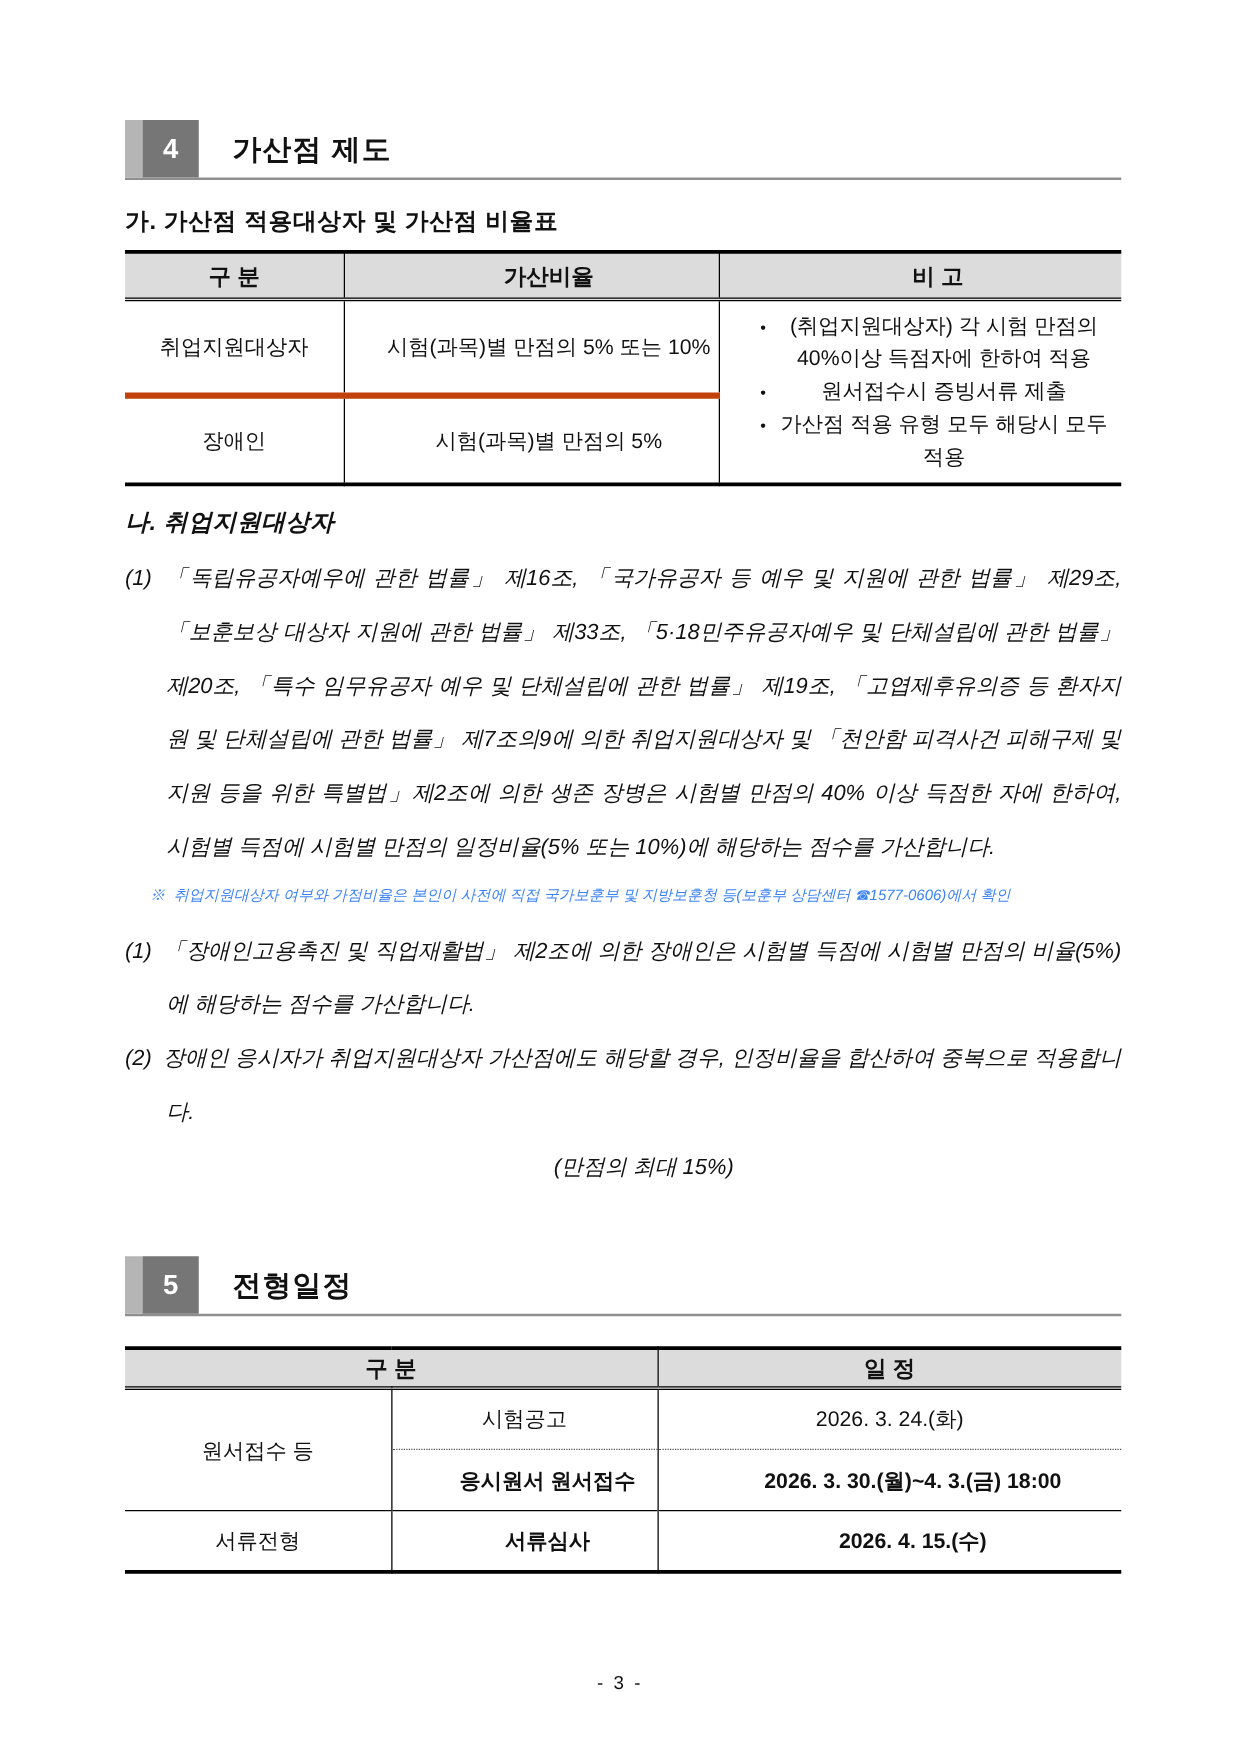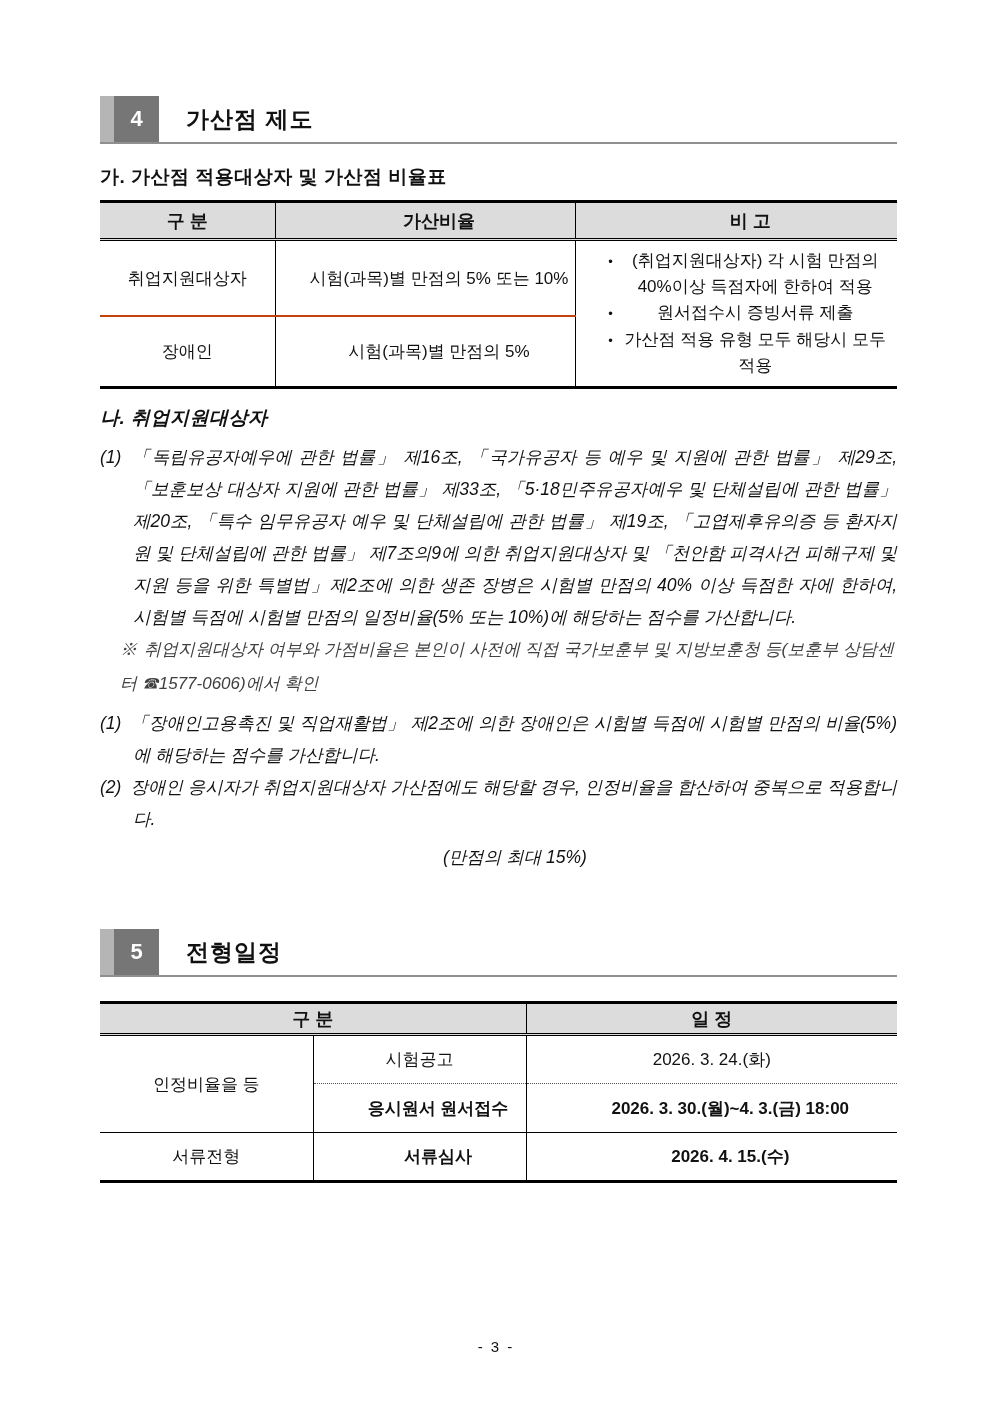--- a/index.html
+++ b/index.html
@@ -32,37 +32,37 @@
     width: 100%; border-collapse: collapse; table-layout: fixed;
     border-top: 3px solid #000; border-bottom: 3px solid #000;
     margin-top: 2px;
   }
   table.grid th {
     background: #dcdcdc; font-size: 18px; font-weight: bold;
     height: 38px; border-bottom: 3px double #000; text-align: center;
   }
   table.grid th + th, table.grid td + td { border-left: 1px solid #000; padding-left: 28px; }
   table.grid td { font-size: 17px; text-align: center; vertical-align: middle; }
-  table.grid tbody tr.rowline td { border-top: 2px solid #c2410c; }
+  table.grid tbody tr.rowline td { border-top: 5px solid #c2410c; }
   .row-h1 td { height: 56px; }
   .row-h2 td { height: 52px; }
   td.remarks { text-align: left; padding: 7px 4px 7px 7px; font-size: 16.5px; }
   .bullet { display: flex; line-height: 26px; }
   .bullet .dot { width: 14px; font-size: 13px; flex: none; padding-top: 1px; }
   .bullet .txt { flex: 1; }
 
   
   .body-block { margin-top: 12px; font-style: italic; }
   .item {
-    font-size: 17.5px; line-height: 32px; text-align: justify;
+    font-size: 17.5px; line-height: 43px; text-align: justify;
     padding-left: 33px; text-indent: -33px; word-break: normal;
   }
   .item .marker { margin-right: 9px; }
   .cont-line { font-size: 17.5px; line-height: 44px; padding-left: 33px; text-align: center; }
-  .ref-note { font-size: 17px; line-height: 34px; padding-left: 20px; color: #404040; }
+  .ref-note { font-size: 12px; line-height: 34px; padding-left: 20px; color: #3b82f6; }
   .ref-note .marker { margin-right: 7px; }
 
   
   .section5 { margin-top: 50px; }
   table.grid2 {
     width: 100%; border-collapse: collapse; table-layout: fixed;
     border-top: 3px solid #000; border-bottom: 3px solid #000;
     margin-top: 24px;
   }
   table.grid2 th {
@@ -157,21 +157,21 @@
 
       <table class="grid2">
         <thead>
           <tr>
             <th colspan="2" style="width:426px;">구 분</th>
             <th class="h-date">일 정</th>
           </tr>
         </thead>
         <tbody>
           <tr class="sch-row">
-            <td rowspan="2" style="width:183px;">인정비율을 등</td>
+            <td rowspan="2" style="width:183px;">원서접수 등</td>
             <td class="glabel" style="width:243px;">시험공고</td>
             <td class="gdate">2026. 3. 24.(화)</td>
           </tr>
           <tr class="sch-row sub bold">
             <td class="glabel">응시원서 원서접수</td>
             <td class="gdate">2026. 3. 30.(월)~4. 3.(금) 18:00</td>
           </tr>
           <tr class="sch-row newgroup bold">
             <td rowspan="3" style="font-weight:normal;">서류전형</td>
             <td class="glabel">서류심사</td>

